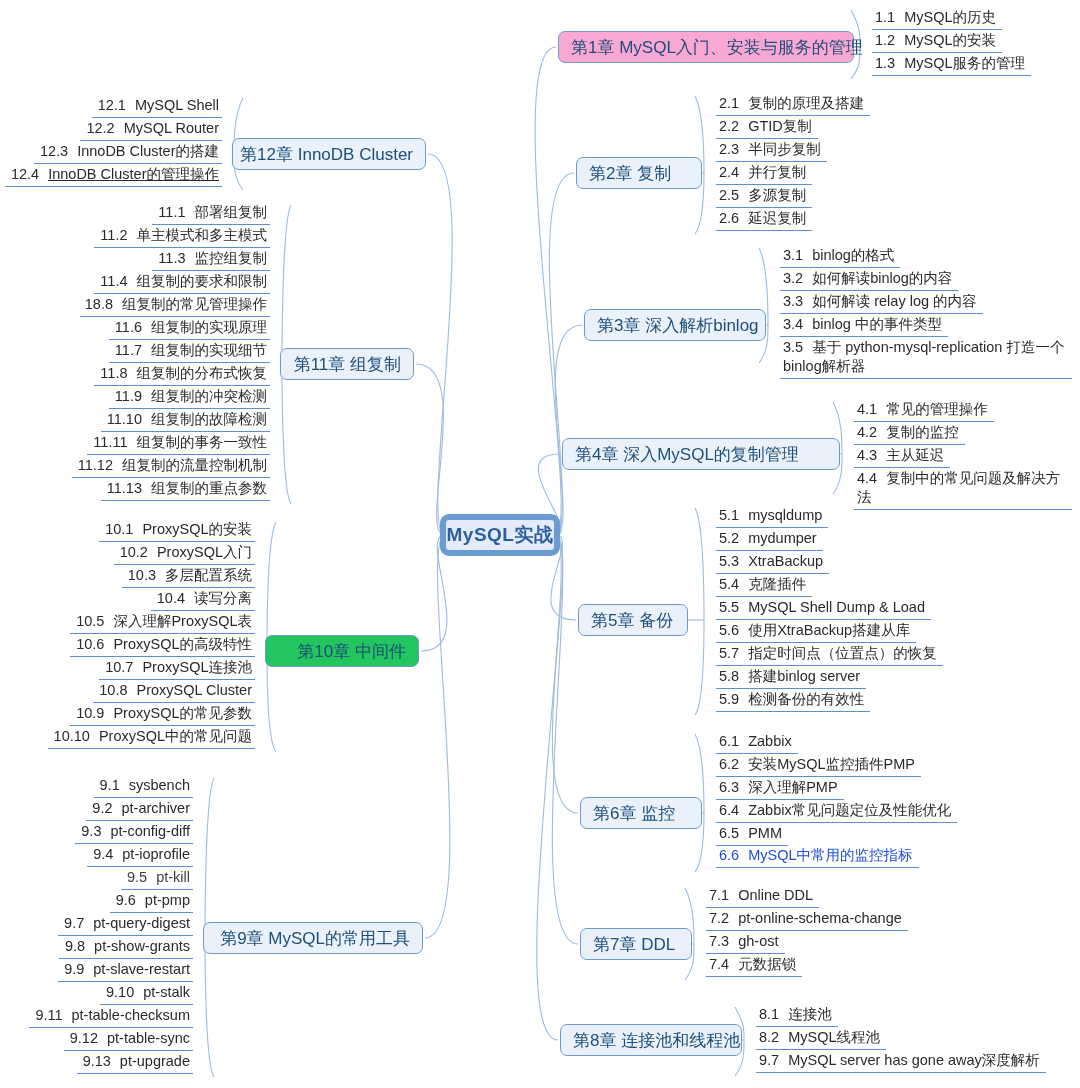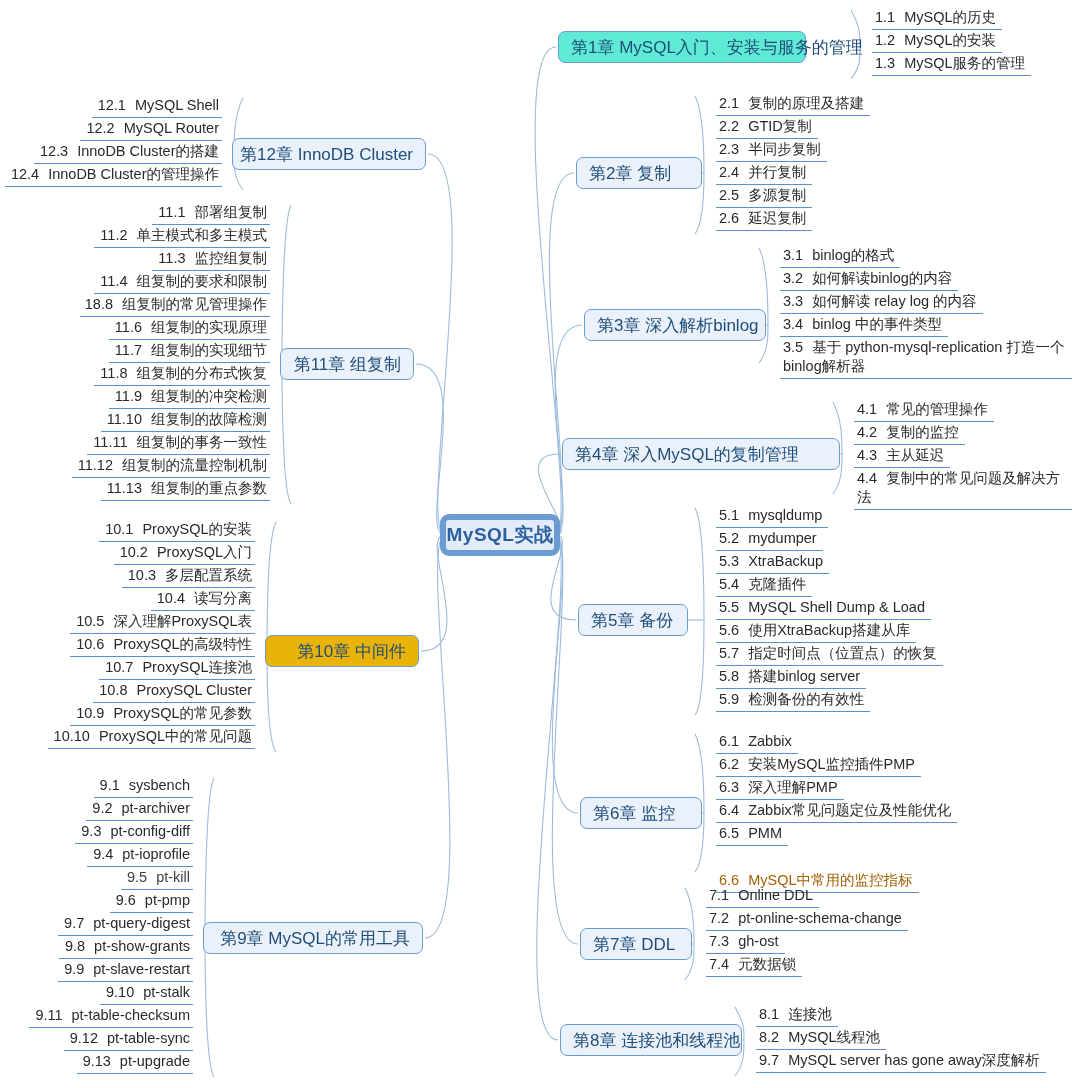--- a/index.html
+++ b/index.html
@@ -131,21 +131,21 @@
       <path d="M 444 535 C 418 527.38, 486 154, 428 154" fill="none" stroke="#9dbbdf" stroke-width="1.1"></path>
       <path d="M 243 98
        C 234 115, 234 140, 234 154
        C 234 168, 234 178, 243 190" fill="none" stroke="#9dbbdf" stroke-width="1.1"></path>
       <path d="M 232 154 L 234 154" fill="none" stroke="#9dbbdf" stroke-width="1.1"></path>
     </svg>
   <div id="nodes">
       <div class="root-node" style="left: 440px; top: 514px; width: 120px; height: 42px; background: rgb(226, 235, 247); border-color: rgb(107, 155, 210); color: rgb(44, 95, 158);">
         <span>MySQL实战</span>
       </div>
-      <div class="chapter-node" style="left: 558px; top: 31px; width: 248px; background: #5eead4; border-color: rgb(107, 155, 210); color: rgb(31, 78, 121);">
+      <div class="chapter-node" style="left: 558px; top: 31px; width: 296px; background: #f9a8d4; border-color: rgb(107, 155, 210); color: rgb(31, 78, 121);">
         <span>第1章   MySQL入门、安装与服务的管理</span>
       </div>
       <div class="leaf right-side" style="border-bottom-color: rgb(91, 143, 208); color: rgb(42, 42, 42); top: 8px; left: 872px; width: 130px;"><span class="num">1.1</span><span>MySQL的历史</span></div>
       <div class="leaf right-side" style="border-bottom-color: rgb(91, 143, 208); color: rgb(42, 42, 42); top: 31px; left: 872px; width: 130px;"><span class="num">1.2</span><span>MySQL的安装</span></div>
       <div class="leaf right-side" style="border-bottom-color: rgb(91, 143, 208); color: rgb(42, 42, 42); top: 54px; left: 872px; width: 159px;"><span class="num">1.3</span><span>MySQL服务的管理</span></div>
       <div class="chapter-node" style="left: 576px; top: 157px; width: 126px; background: rgb(234, 241, 250); border-color: rgb(107, 155, 210); color: rgb(31, 78, 121);">
         <span>第2章   复制</span>
       </div>
       <div class="leaf right-side" style="border-bottom-color: rgb(91, 143, 208); color: rgb(42, 42, 42); top: 94px; left: 716px; width: 154px;"><span class="num">2.1</span><span>复制的原理及搭建</span></div>
       <div class="leaf right-side" style="border-bottom-color: rgb(91, 143, 208); color: rgb(42, 42, 42); top: 117px; left: 716px; width: 102px;"><span class="num">2.2</span><span>GTID复制</span></div>
@@ -181,21 +181,21 @@
       <div class="leaf right-side" style="border-bottom-color: rgb(91, 143, 208); color: rgb(42, 42, 42); top: 667px; left: 716px; width: 150px;"><span class="num">5.8</span><span>搭建binlog server</span></div>
       <div class="leaf right-side" style="border-bottom-color: rgb(91, 143, 208); color: rgb(42, 42, 42); top: 690px; left: 716px; width: 154px;"><span class="num">5.9</span><span>检测备份的有效性</span></div>
       <div class="chapter-node" style="left: 580px; top: 797px; width: 122px; background: rgb(234, 241, 250); border-color: rgb(107, 155, 210); color: rgb(31, 78, 121);">
         <span>第6章   监控</span>
       </div>
       <div class="leaf right-side" style="border-bottom-color: rgb(91, 143, 208); color: rgb(42, 42, 42); top: 732px; left: 716px; width: 82px;"><span class="num">6.1</span><span>Zabbix</span></div>
       <div class="leaf right-side" style="border-bottom-color: rgb(91, 143, 208); color: rgb(42, 42, 42); top: 755px; left: 716px; width: 205px;"><span class="num">6.2</span><span>安装MySQL监控插件PMP</span></div>
       <div class="leaf right-side" style="border-bottom-color: rgb(91, 143, 208); color: rgb(42, 42, 42); top: 778px; left: 716px; width: 128px;"><span class="num">6.3</span><span>深入理解PMP</span></div>
       <div class="leaf right-side" style="border-bottom-color: rgb(91, 143, 208); color: rgb(42, 42, 42); top: 801px; left: 716px; width: 241px;"><span class="num">6.4</span><span>Zabbix常见问题定位及性能优化</span></div>
       <div class="leaf right-side" style="border-bottom-color: rgb(91, 143, 208); color: rgb(42, 42, 42); top: 824px; left: 716px; width: 72px;"><span class="num">6.5</span><span>PMM</span></div>
-      <div class="leaf right-side" style="border-bottom-color: rgb(91, 143, 208); color: #a16207; top: 871px; left: 716px; width: 203px;"><span class="num">6.6</span><span>MySQL中常用的监控指标</span></div>
+      <div class="leaf right-side" style="border-bottom-color: rgb(91, 143, 208); color: #1d4ed8; top: 846px; left: 716px; width: 203px;"><span class="num">6.6</span><span>MySQL中常用的监控指标</span></div>
       <div class="chapter-node" style="left: 580px; top: 928px; width: 112px; background: rgb(234, 241, 250); border-color: rgb(107, 155, 210); color: rgb(31, 78, 121);">
         <span>第7章   DDL</span>
       </div>
       <div class="leaf right-side" style="border-bottom-color: rgb(91, 143, 208); color: rgb(42, 42, 42); top: 886px; left: 706px; width: 113px;"><span class="num">7.1</span><span>Online DDL</span></div>
       <div class="leaf right-side" style="border-bottom-color: rgb(91, 143, 208); color: rgb(42, 42, 42); top: 909px; left: 706px; width: 202px;"><span class="num">7.2</span><span>pt-online-schema-change</span></div>
       <div class="leaf right-side" style="border-bottom-color: rgb(91, 143, 208); color: rgb(42, 42, 42); top: 932px; left: 706px; width: 79px;"><span class="num">7.3</span><span>gh-ost</span></div>
       <div class="leaf right-side" style="border-bottom-color: rgb(91, 143, 208); color: rgb(42, 42, 42); top: 955px; left: 706px; width: 96px;"><span class="num">7.4</span><span>元数据锁</span></div>
       <div class="chapter-node" style="left: 560px; top: 1024px; width: 182px; background: rgb(234, 241, 250); border-color: rgb(107, 155, 210); color: rgb(31, 78, 121);">
         <span>第8章   连接池和线程池</span>
       </div>
@@ -211,21 +211,21 @@
       <div class="leaf left-side" style="border-bottom-color: rgb(91, 143, 208); color: rgb(42, 42, 42); top: 845px; left: 87px; width: 106px;"><span class="num">9.4</span><span>pt-ioprofile</span></div>
       <div class="leaf left-side" style="border-bottom-color: rgb(91, 143, 208); color: #404040; top: 868px; left: 121px; width: 72px;"><span class="num">9.5</span><span>pt-kill</span></div>
       <div class="leaf left-side" style="border-bottom-color: rgb(91, 143, 208); color: rgb(42, 42, 42); top: 891px; left: 110px; width: 83px;"><span class="num">9.6</span><span>pt-pmp</span></div>
       <div class="leaf left-side" style="border-bottom-color: rgb(91, 143, 208); color: rgb(42, 42, 42); top: 914px; left: 58px; width: 135px;"><span class="num">9.7</span><span>pt-query-digest</span></div>
       <div class="leaf left-side" style="border-bottom-color: rgb(91, 143, 208); color: rgb(42, 42, 42); top: 937px; left: 59px; width: 134px;"><span class="num">9.8</span><span>pt-show-grants</span></div>
       <div class="leaf left-side" style="border-bottom-color: rgb(91, 143, 208); color: rgb(42, 42, 42); top: 960px; left: 58px; width: 135px;"><span class="num">9.9</span><span>pt-slave-restart</span></div>
       <div class="leaf left-side" style="border-bottom-color: rgb(91, 143, 208); color: rgb(42, 42, 42); top: 983px; left: 100px; width: 93px;"><span class="num">9.10</span><span>pt-stalk</span></div>
       <div class="leaf left-side" style="border-bottom-color: rgb(91, 143, 208); color: rgb(42, 42, 42); top: 1006px; left: 29px; width: 164px;"><span class="num">9.11</span><span>pt-table-checksum</span></div>
       <div class="leaf left-side" style="border-bottom-color: rgb(91, 143, 208); color: rgb(42, 42, 42); top: 1029px; left: 64px; width: 129px;"><span class="num">9.12</span><span>pt-table-sync</span></div>
       <div class="leaf left-side" style="border-bottom-color: rgb(91, 143, 208); color: rgb(42, 42, 42); top: 1052px; left: 77px; width: 116px;"><span class="num">9.13</span><span>pt-upgrade</span></div>
-      <div class="chapter-node align-right" style="left: 265px; top: 635px; width: 154px; background: #eab308; border-color: rgb(107, 155, 210); color: rgb(31, 78, 121);">
+      <div class="chapter-node align-right" style="left: 265px; top: 635px; width: 154px; background: #22c55e; border-color: rgb(107, 155, 210); color: rgb(31, 78, 121);">
         <span>第10章   中间件</span>
       </div>
       <div class="leaf left-side" style="border-bottom-color: rgb(91, 143, 208); color: rgb(42, 42, 42); top: 520px; left: 99px; width: 156px;"><span class="num">10.1</span><span>ProxySQL的安装</span></div>
       <div class="leaf left-side" style="border-bottom-color: rgb(91, 143, 208); color: rgb(42, 42, 42); top: 543px; left: 114px; width: 141px;"><span class="num">10.2</span><span>ProxySQL入门</span></div>
       <div class="leaf left-side" style="border-bottom-color: rgb(91, 143, 208); color: rgb(42, 42, 42); top: 566px; left: 122px; width: 133px;"><span class="num">10.3</span><span>多层配置系统</span></div>
       <div class="leaf left-side" style="border-bottom-color: rgb(91, 143, 208); color: rgb(42, 42, 42); top: 589px; left: 151px; width: 104px;"><span class="num">10.4</span><span>读写分离</span></div>
       <div class="leaf left-side" style="border-bottom-color: rgb(91, 143, 208); color: rgb(42, 42, 42); top: 612px; left: 70px; width: 185px;"><span class="num">10.5</span><span>深入理解ProxySQL表</span></div>
       <div class="leaf left-side" style="border-bottom-color: rgb(91, 143, 208); color: rgb(42, 42, 42); top: 635px; left: 70px; width: 185px;"><span class="num">10.6</span><span>ProxySQL的高级特性</span></div>
       <div class="leaf left-side" style="border-bottom-color: rgb(91, 143, 208); color: rgb(42, 42, 42); top: 658px; left: 99px; width: 156px;"><span class="num">10.7</span><span>ProxySQL连接池</span></div>
       <div class="leaf left-side" style="border-bottom-color: rgb(91, 143, 208); color: rgb(42, 42, 42); top: 681px; left: 93px; width: 162px;"><span class="num">10.8</span><span>ProxySQL Cluster</span></div>
@@ -246,15 +246,15 @@
       <div class="leaf left-side" style="border-bottom-color: rgb(91, 143, 208); color: rgb(42, 42, 42); top: 410px; left: 101px; width: 169px;"><span class="num">11.10</span><span>组复制的故障检测</span></div>
       <div class="leaf left-side" style="border-bottom-color: rgb(91, 143, 208); color: rgb(42, 42, 42); top: 433px; left: 87px; width: 183px;"><span class="num">11.11</span><span>组复制的事务一致性</span></div>
       <div class="leaf left-side" style="border-bottom-color: rgb(91, 143, 208); color: rgb(42, 42, 42); top: 456px; left: 72px; width: 198px;"><span class="num">11.12</span><span>组复制的流量控制机制</span></div>
       <div class="leaf left-side" style="border-bottom-color: rgb(91, 143, 208); color: rgb(42, 42, 42); top: 479px; left: 101px; width: 169px;"><span class="num">11.13</span><span>组复制的重点参数</span></div>
       <div class="chapter-node align-right" style="left: 232px; top: 138px; width: 194px; background: rgb(234, 241, 250); border-color: rgb(107, 155, 210); color: rgb(31, 78, 121);">
         <span>第12章   InnoDB Cluster</span>
       </div>
       <div class="leaf left-side" style="border-bottom-color: rgb(91, 143, 208); color: rgb(42, 42, 42); top: 96px; left: 92px; width: 130px;"><span class="num">12.1</span><span>MySQL Shell</span></div>
       <div class="leaf left-side" style="border-bottom-color: rgb(91, 143, 208); color: rgb(42, 42, 42); top: 119px; left: 80px; width: 142px;"><span class="num">12.2</span><span>MySQL Router</span></div>
       <div class="leaf left-side" style="border-bottom-color: rgb(91, 143, 208); color: rgb(42, 42, 42); top: 142px; left: 34px; width: 188px;"><span class="num">12.3</span><span>InnoDB Cluster的搭建</span></div>
-      <div class="leaf left-side" style="border-bottom-color: rgb(91, 143, 208); color: rgb(42, 42, 42); top: 165px; left: 5px; width: 217px;"><span class="num">12.4</span><span>InnoDB Cluster的管理操作</span></div>
+      <div class="leaf left-side" style="border-bottom-color: rgb(91, 143, 208); color: rgb(42, 42, 42); top: 165px; left: 5px; width: 217px; text-decoration: underline;"><span class="num">12.4</span><span>InnoDB Cluster的管理操作</span></div>
     </div>
 </div>
 
 </body></html>

